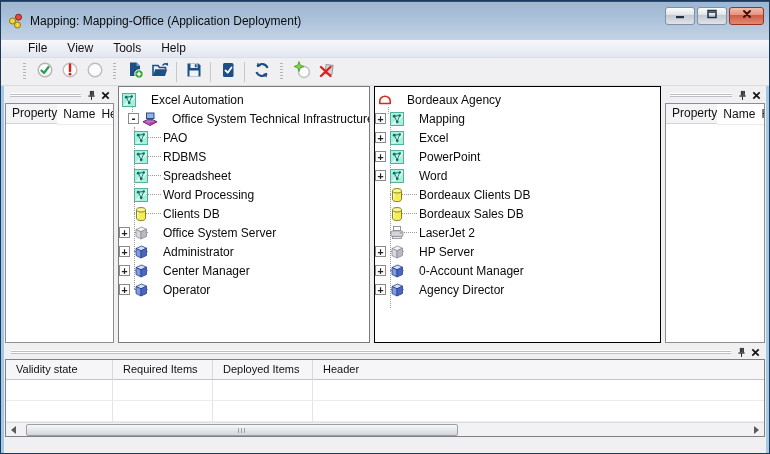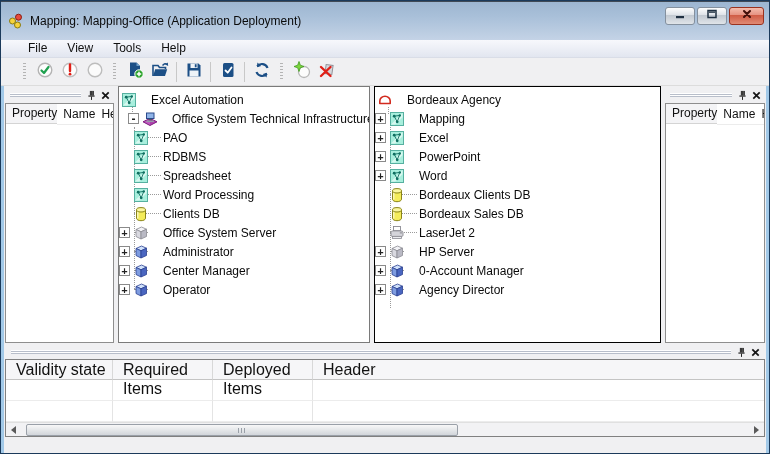--- a/index.html
+++ b/index.html
@@ -65,21 +65,21 @@
   .ticon svg{width:16px;height:16px;display:block}
   .tlabel{margin-left:14px}
   .stub{position:absolute;left:15px;top:9px;width:14px;border-top:1px dotted #9a9a9a}
   .noexp .stub{width:27px}
   .vline{position:absolute;width:0;border-left:1px dotted #9a9a9a}
   
   .bpanel{height:94px;display:flex;flex-direction:column;padding:2px 1px 0}
   .bhead{height:14px;display:flex;align-items:center;padding:0 3px}
   .btable{flex:1;border:1px solid #808080;background:#fff;display:flex;flex-direction:column;overflow:hidden}
   .bcols{display:grid;grid-template-columns:107px 100px 100px 1fr}
-  .bcol{height:20px;line-height:19px;padding-left:10px;background:#f6f6f8;border-bottom:1px solid #c4c4c4;border-right:1px solid #d8d8d8;font-size:16px;color:#111}
+  .bcol{height:20px;line-height:19px;padding-left:10px;background:#f6f6f8;border-bottom:1px solid #c4c4c4;border-right:1px solid #d8d8d8;font-size:11px;color:#111}
   .bcol:last-child{border-right:none}
   .bcell{height:21px;border-bottom:1px solid #ececec;border-right:1px solid #e4e4e4}
   .bcell:last-child{border-right:none}
   .bfill{flex:1}
   .status-strip{flex:1;background:#f0f0f2}
 </style>
 </head>
 <body>
 
 <div class="window">

